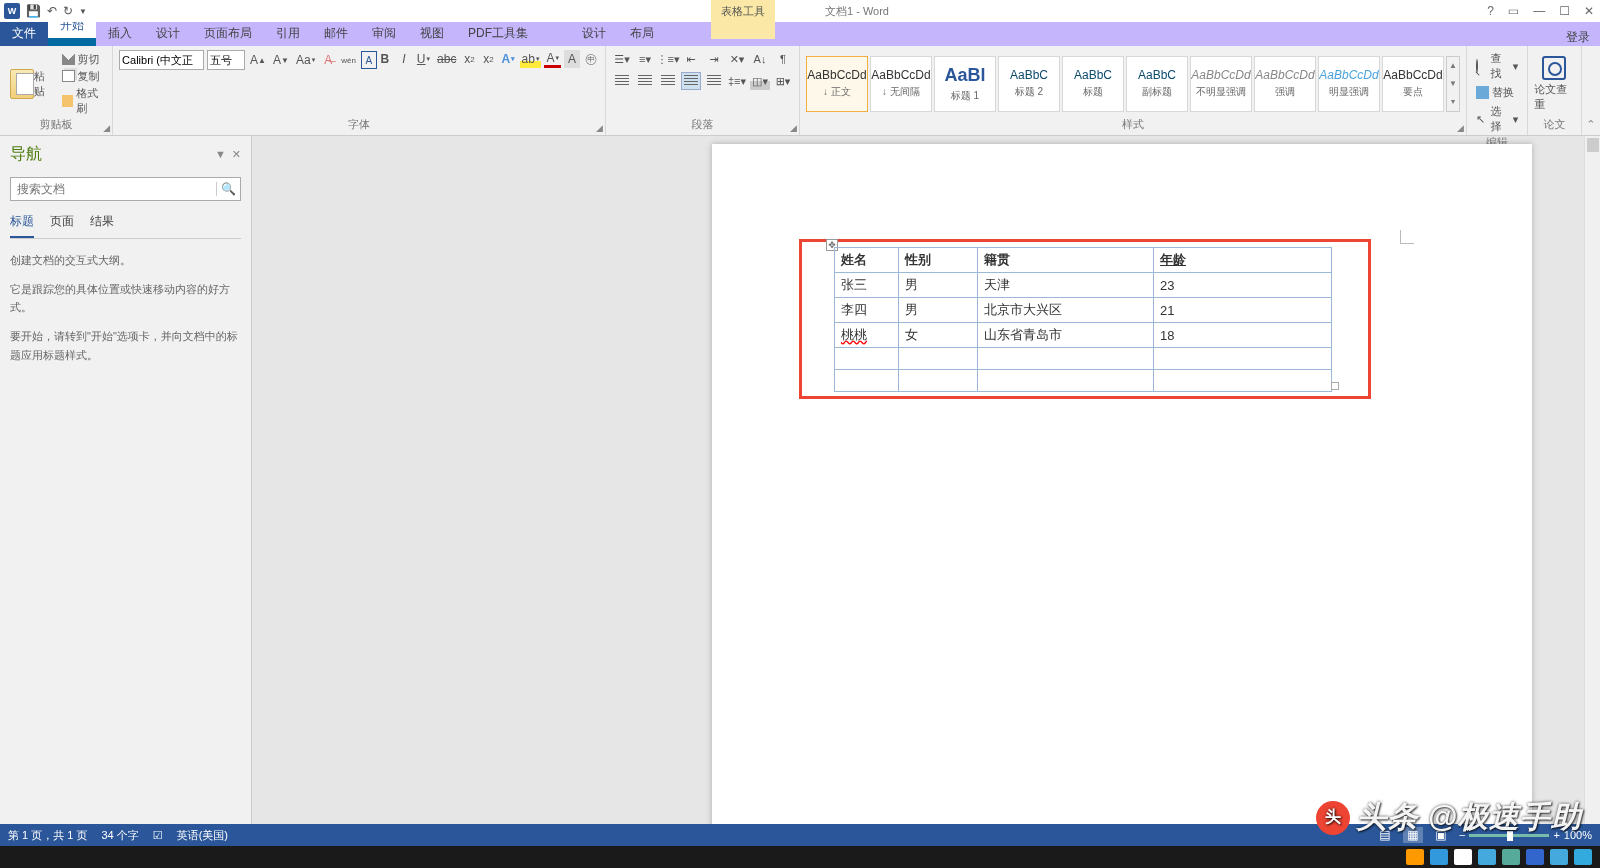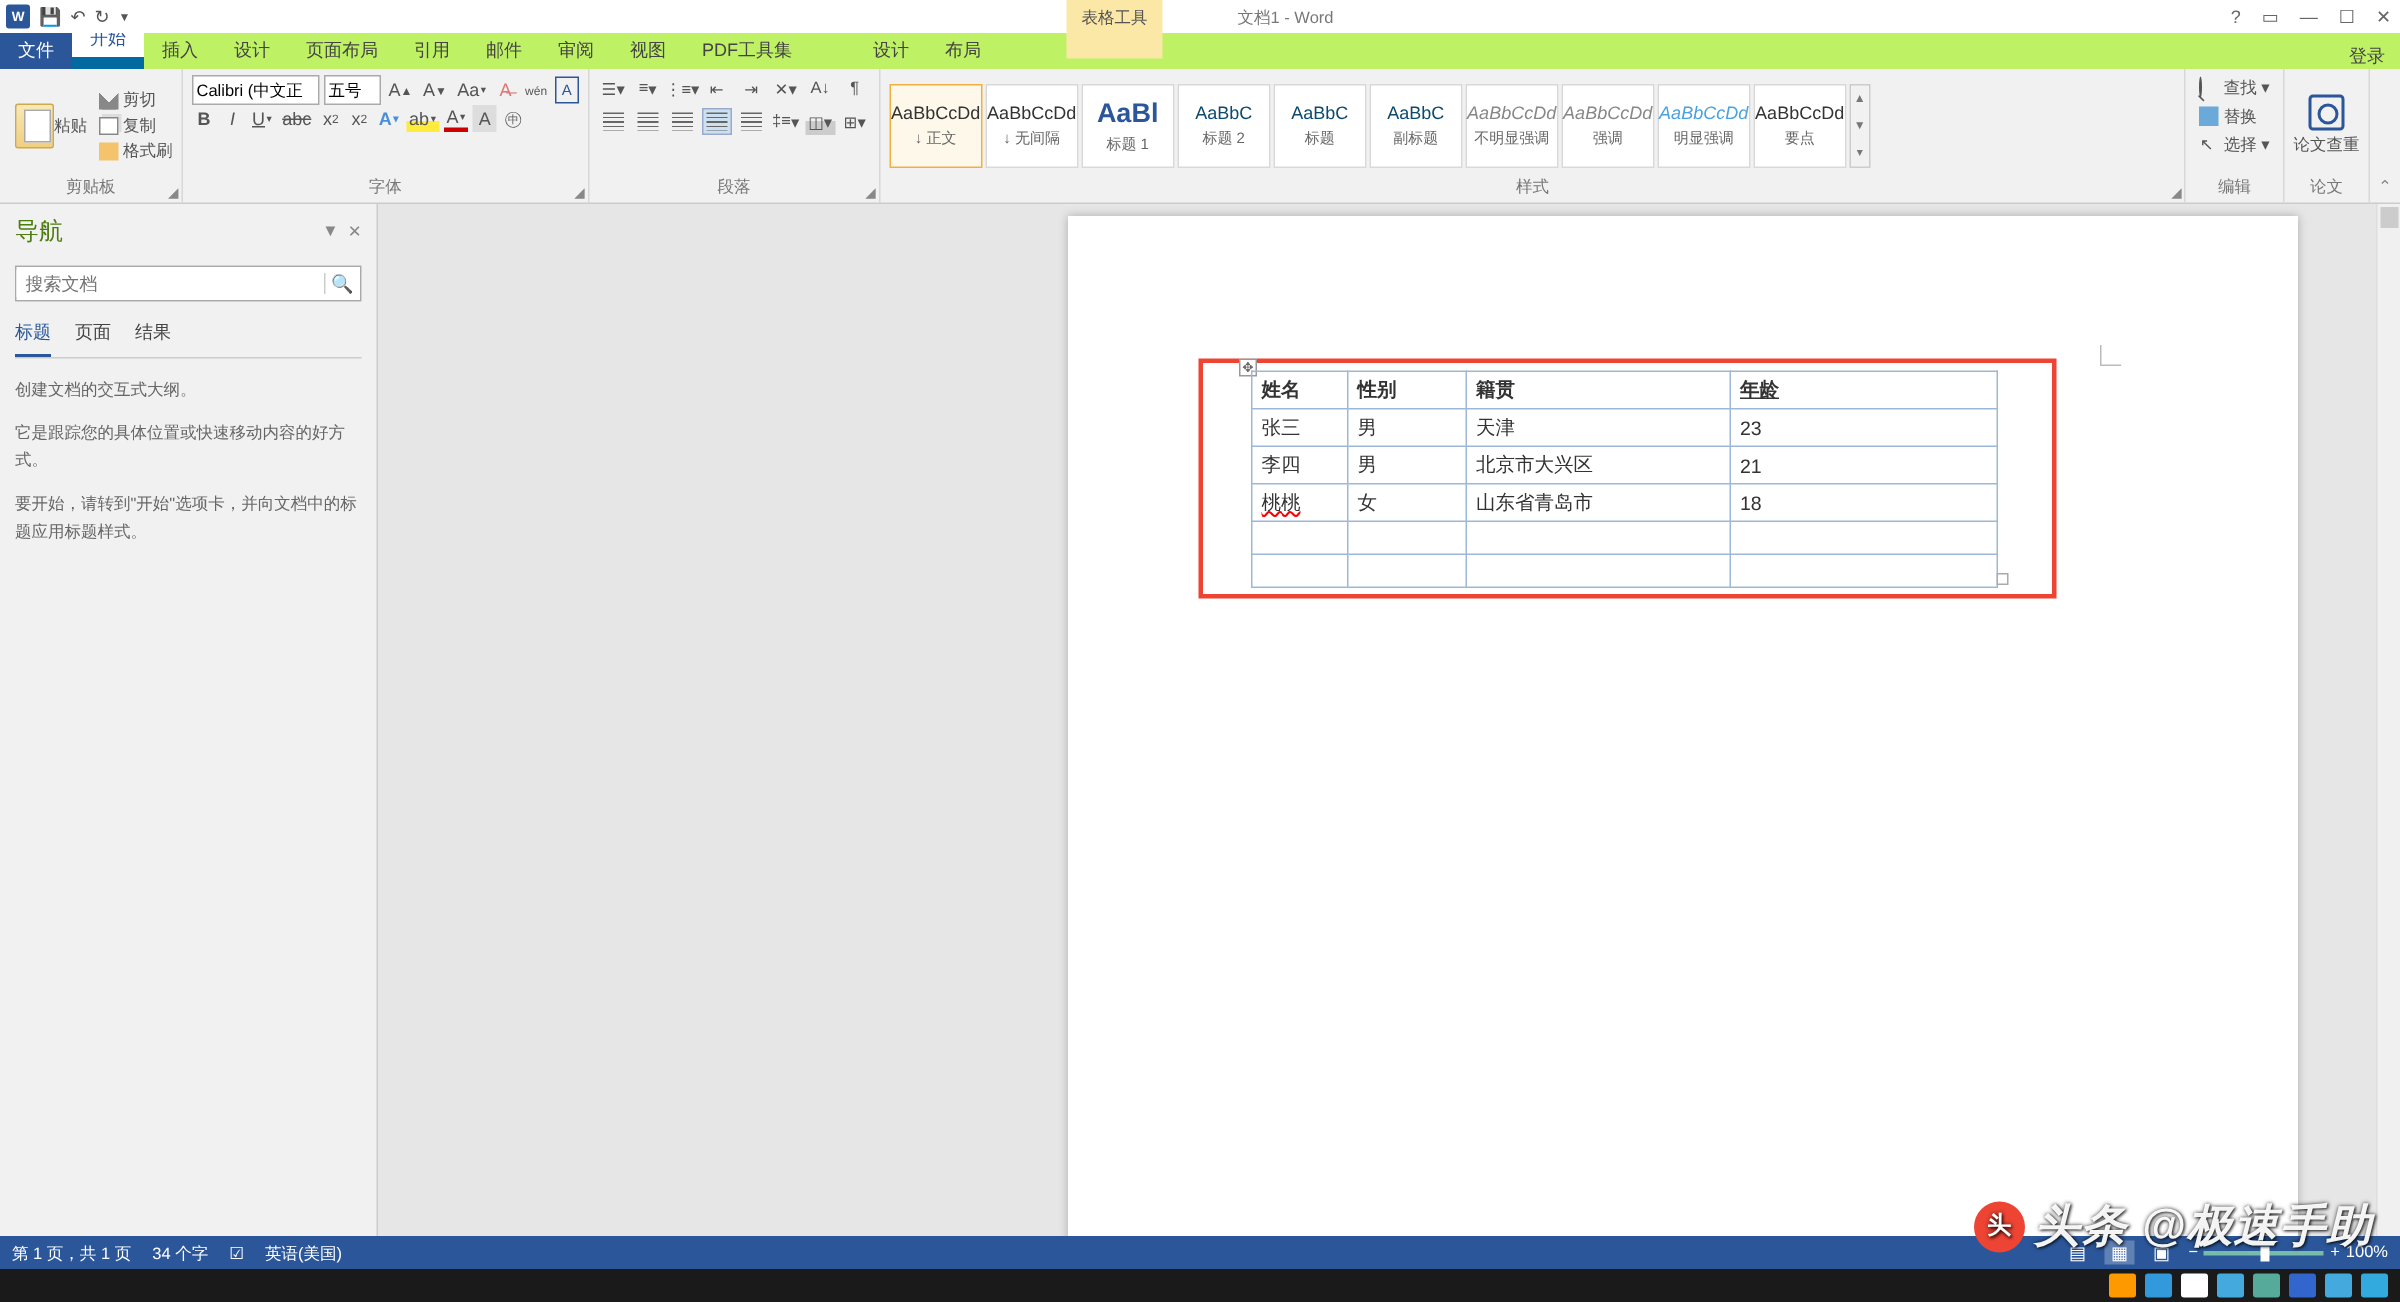--- a/index.html
+++ b/index.html
@@ -10,21 +10,21 @@
 .titlebar .qat { display: flex; align-items: center; gap: 6px; padding-left: 4px; }
 .titlebar .qat .word-icon { width: 16px; height: 16px; background: #2b579a; color: #fff; font-size: 9px; font-weight: bold; display: flex; align-items: center; justify-content: center; border-radius: 2px; }
 .titlebar .qat span { color: #555; font-size: 12px; cursor: pointer; }
 .titlebar .center { position: absolute; left: 50%; transform: translateX(-50%); display: flex; align-items: center; gap: 50px; }
 .titlebar .tool-tab { background: #fbe8a6; padding: 20px 10px; font-size: 11px; color: #555; }
 .titlebar .doc-title { color: #777; }
 .titlebar .win-ctrl { position: absolute; right: 6px; display: flex; gap: 14px; align-items: center; }
 .titlebar .win-ctrl span { color: #666; font-size: 12px; cursor: pointer; }
 
 
-.tabs { height: 24px; background: #bef264; display: flex; align-items: flex-end; font-size: 12px; color: #444; padding-left: 0; }
+.tabs { height: 24px; background: #c4b5fd; display: flex; align-items: flex-end; font-size: 12px; color: #444; padding-left: 0; }
 .tabs .tab { padding: 4px 12px; cursor: pointer; }
 .tabs .tab.file { background: #2b579a; color: #fff; }
 .tabs .tab.active { background: #fff; color: #2b579a; border-bottom: 8px solid #0369a1; font-weight: 500; }
 .tabs .tab.tool { color: #444; }
 .tabs .tool-group { margin-left: 30px; display: flex; }
 .tabs .login { margin-left: auto; padding-right: 10px; font-size: 12px; color: #444; padding-top:4px;}
 
 
 .ribbon { height: 90px; background: #f1f1f1; border-bottom: 1px solid #ccc; display: flex; font-size: 11px; color: #555; }
 .ribbon-group { border-right: 1px solid #d8d8d8; padding: 4px 6px 2px 6px; display: flex; flex-direction: column; justify-content: space-between; position: relative; }
@@ -38,21 +38,21 @@
 .paste-btn .icn { width: 26px; height: 30px; background: linear-gradient(#f8e9b5,#f1cf7c); border: 1px solid #cfa94d; border-radius: 2px; position:relative;}
 .paste-btn .icn::after{content:"";position:absolute;top:3px;left:5px;width:16px;height:20px;background:#fff;border:1px solid #aaa;}
 .clip-small { display: flex; flex-direction: column; gap: 2px; }
 .clip-small div { display:flex; align-items:center; gap:3px; cursor:pointer; font-size:11px;}
 .clip-small .ic{display:inline-block;width:13px;height:12px;}
 .ic-cut{background:linear-gradient(45deg,#888 45%,transparent 45%),linear-gradient(-45deg,#888 45%,transparent 45%);}
 .ic-copy{border:1px solid #888;background:#fff;box-shadow:2px -2px 0 #ddd;}
 .ic-brush{background:#f4c36c;}
 
 
-.font .content { flex-direction: column; gap: 0; align-items: flex-start; }
+.font .content { flex-direction: row; gap: 0; align-items: flex-start; }
 .font-row { display: flex; gap: 3px; align-items: center; }
 .font select, .font .sel { font-size: 11px; border: 1px solid #aaa; background: #fff; height: 20px; padding: 1px 2px;}
 .fontname { width: 85px; }
 .fontsize { width: 38px; }
 .fbtn { min-width: 16px; height: 18px; display: inline-flex; align-items: center; justify-content: center; cursor: pointer; font-size: 12px; padding:0 2px;}
 .fbtn sup,.fbtn sub{font-size:8px;}
 .fbtn .tri{font-size:7px;margin-left:1px;}
 .border-box{border:1px solid #2b579a;color:#2b579a;font-size:10px;padding:0 1px;}
 
 

